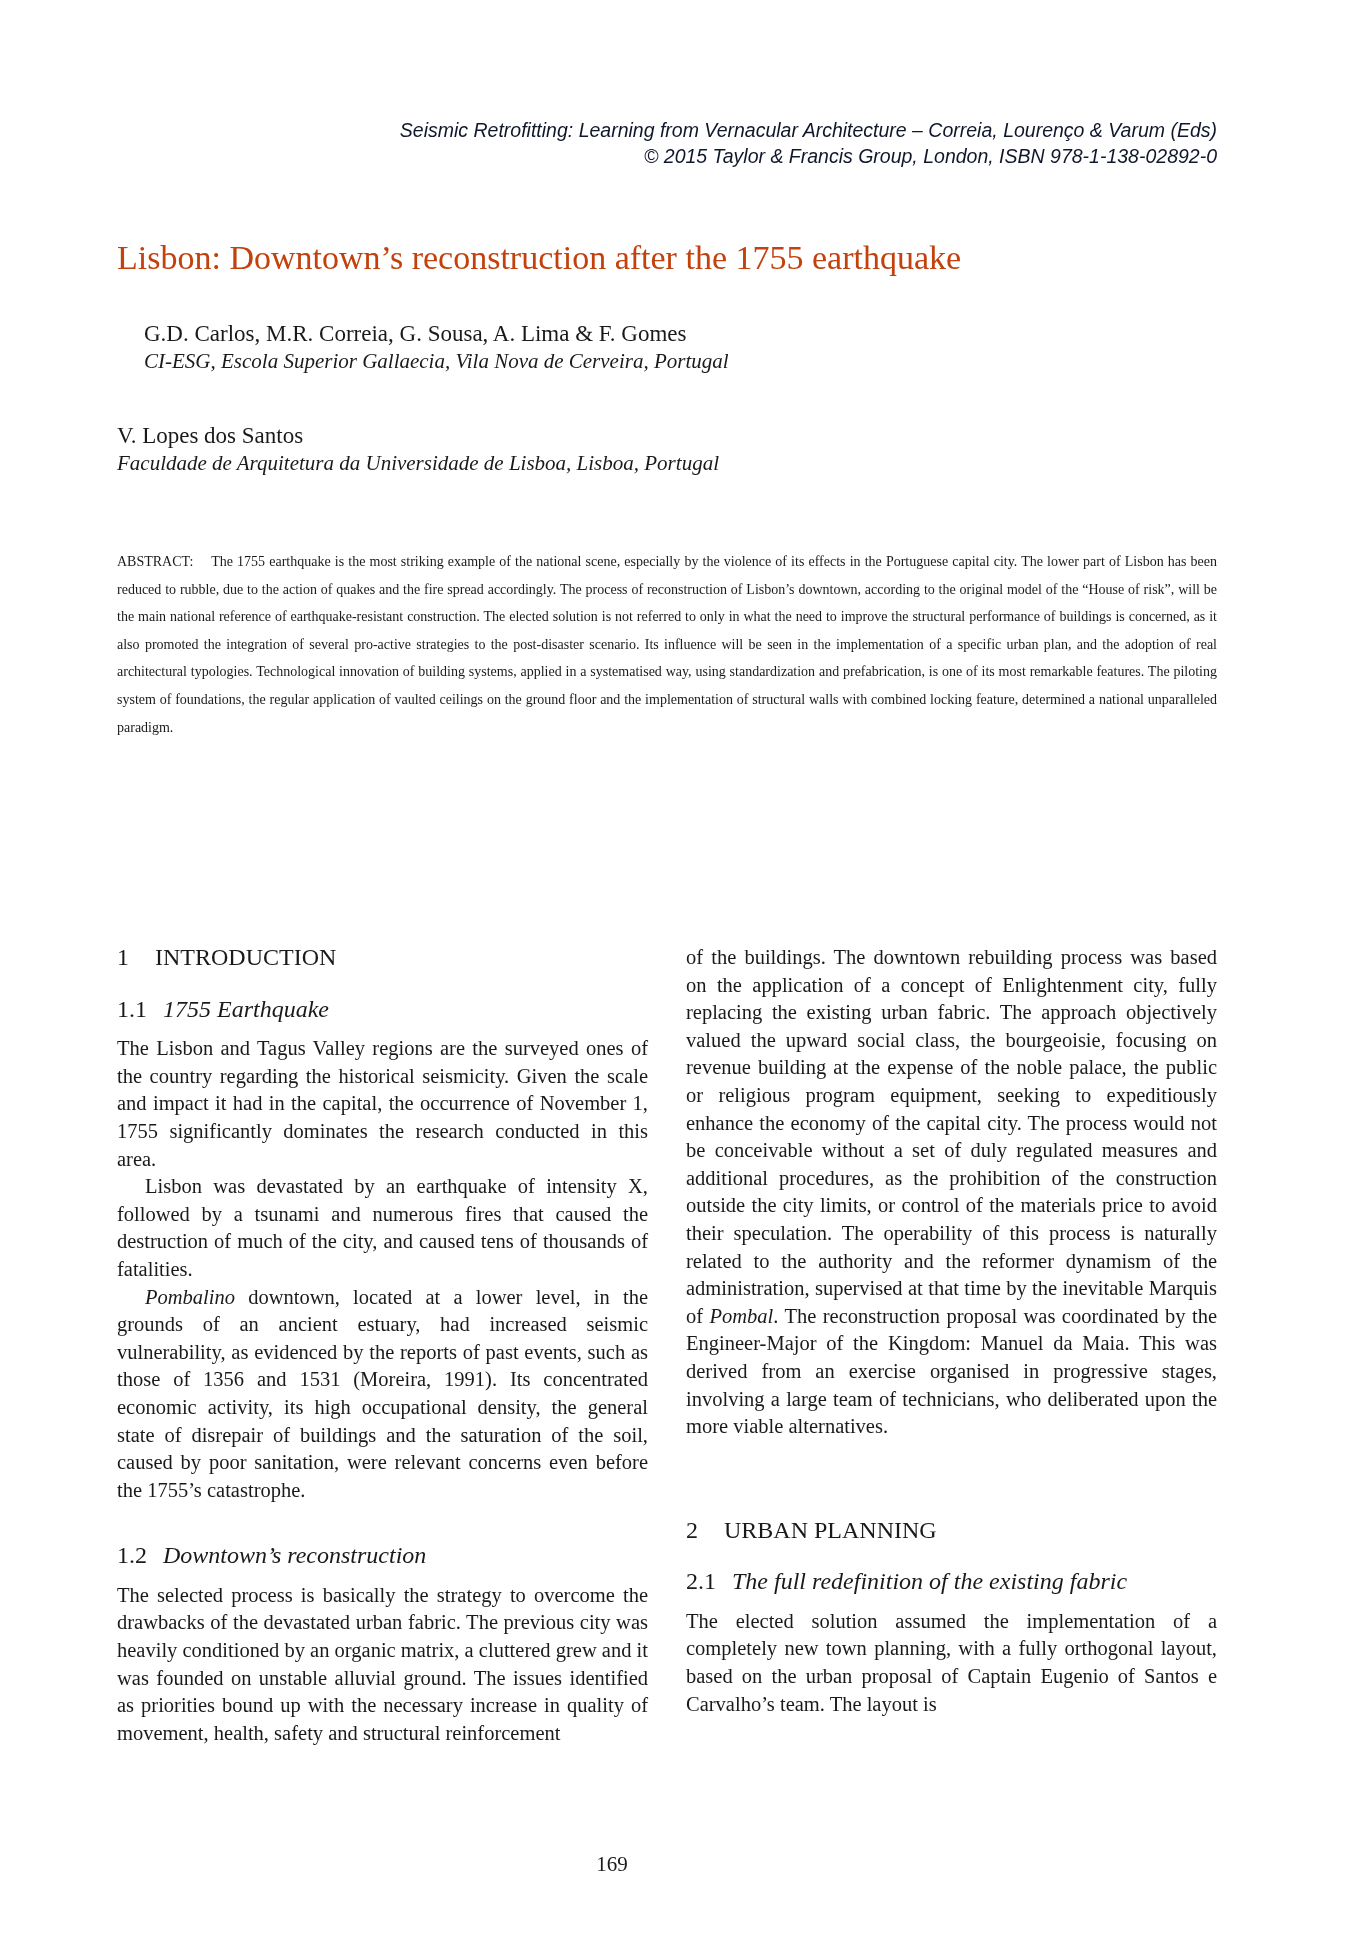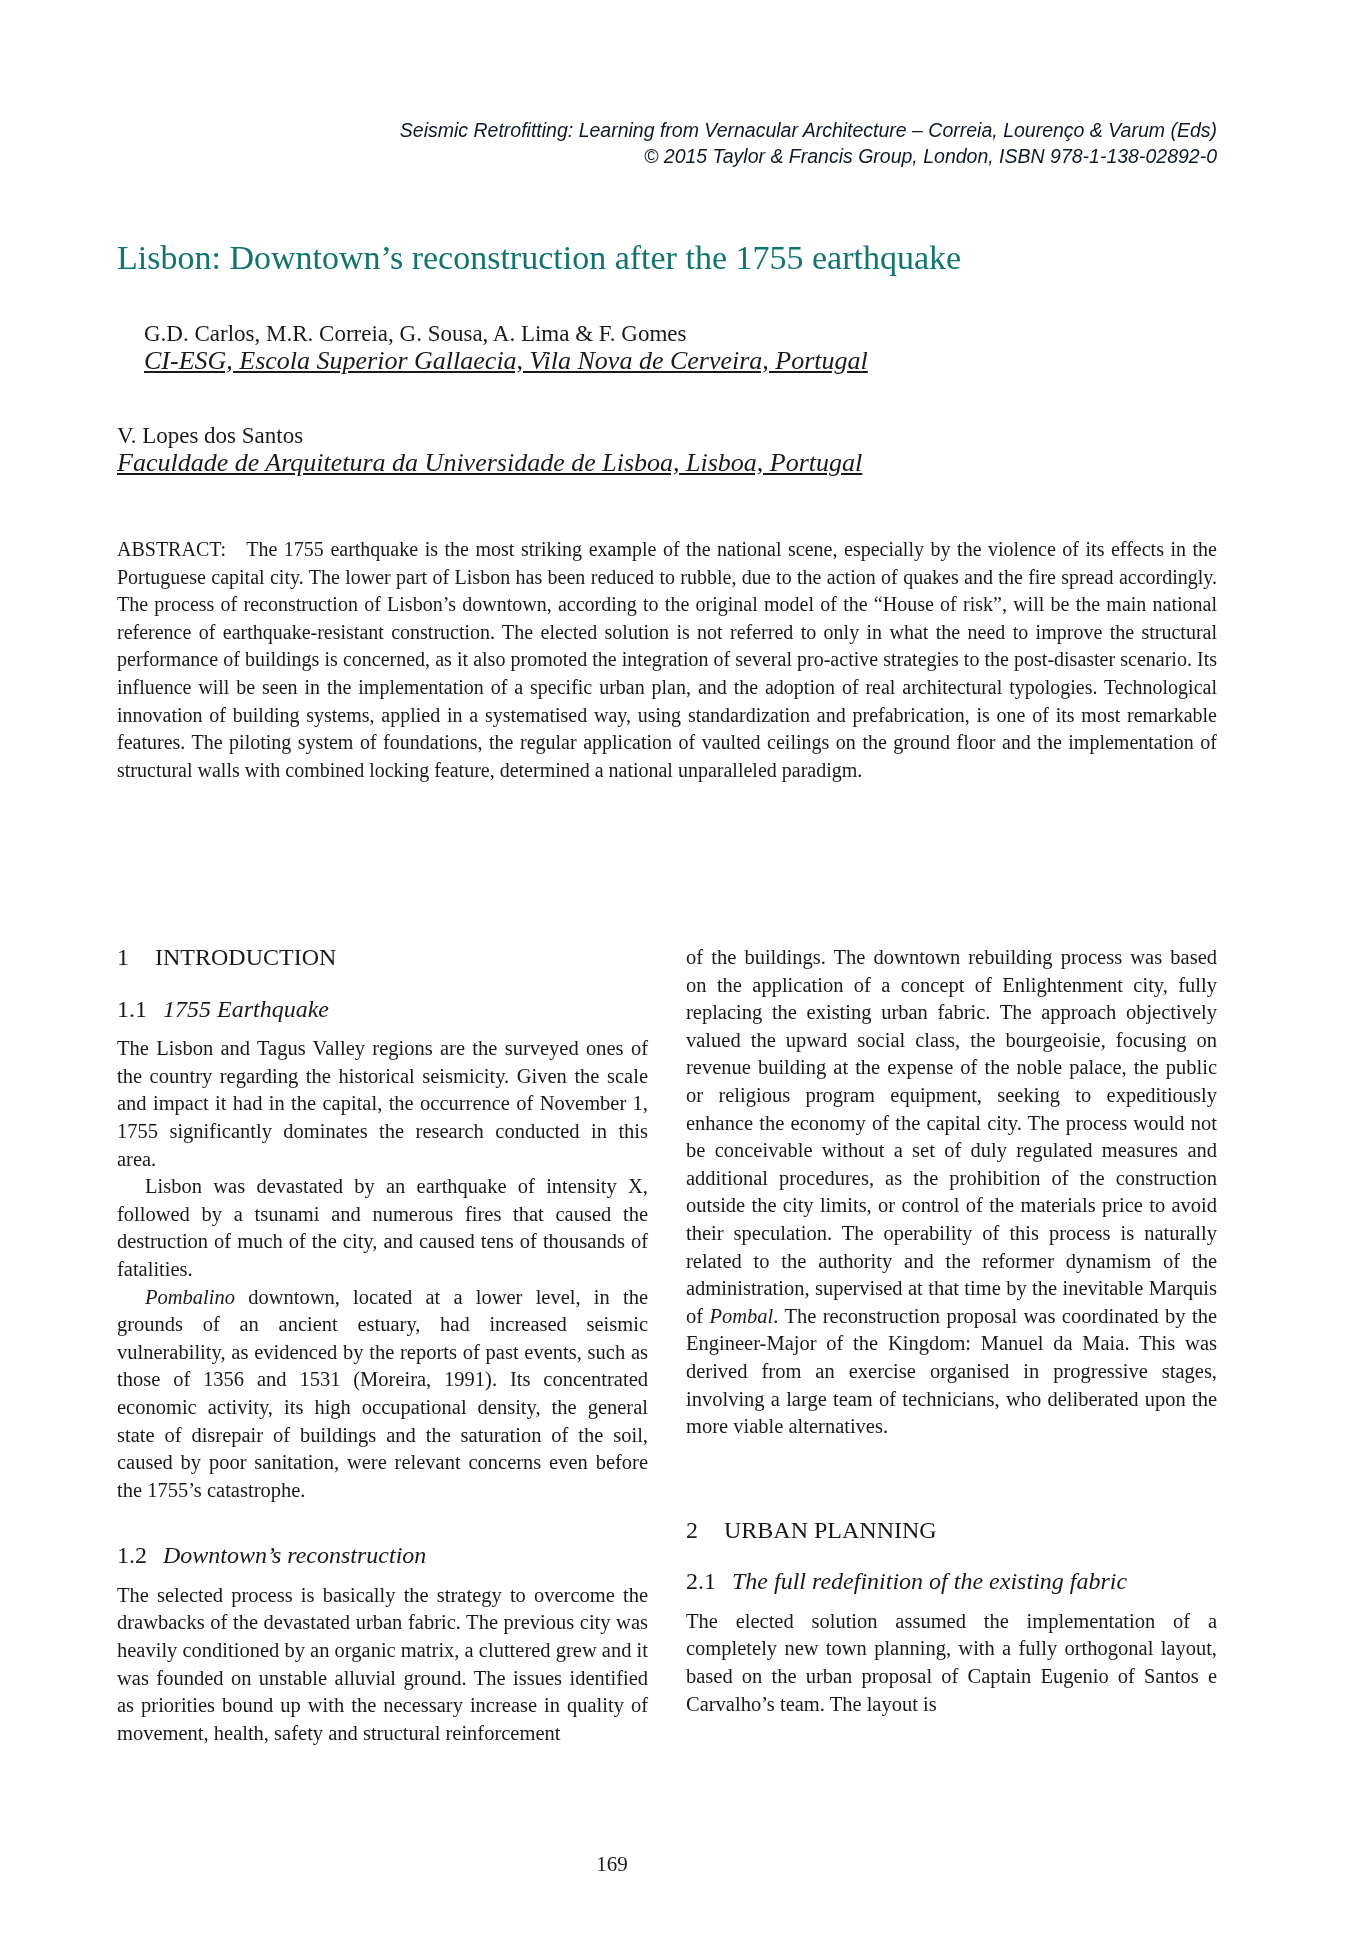--- a/index.html
+++ b/index.html
@@ -2,26 +2,26 @@
 <html><head>
   <meta charset="utf-8">
   <style>
     html, body { margin: 0; padding: 0; background: #ffffff; }
     body { width: 1361px; height: 1944px; position: relative; overflow: hidden; color: #1a1a1a; }
     .serif { font-family: "Liberation Serif", "DejaVu Serif", serif; }
     .sans { font-family: "Liberation Sans", "DejaVu Sans", sans-serif; }
     .abs { position: absolute; }
 
     .header { left: 180px; top: 117px; width: 1037px; text-align: right; font-style: italic; font-size: 19.5px; line-height: 26px; color: #0f172a; }
-    .title { left: 117px; top: 238px; font-size: 34px; line-height: 40px; color: #0f766e; }
+    .title { left: 117px; top: 238px; font-size: 34px; line-height: 40px; color: #c2410c; }
     .authors { left: 117px; top: 320px; font-size: 23px; line-height: 28px; margin-left: 27px; }
-    .affil { font-size: 26px; font-style: italic; line-height: 26px; text-decoration: underline; }
+    .affil { font-size: 21px; font-style: italic; line-height: 26px; }
     .authors2 { left: 117px; top: 422px; font-size: 23px; line-height: 28px; }
 
-    .abstract { left: 117px; top: 536px; width: 1100px; font-size: 20px; line-height: 27.6px; text-align: justify; }
+    .abstract { left: 117px; top: 548px; width: 1100px; font-size: 14px; line-height: 27.6px; text-align: justify; }
     .abstract-label { margin-right: 14px; }
 
     .col { position: absolute; width: 531px; font-size: 20.5px; line-height: 27.6px; }
     .col-left { left: 117px; top: 944px; }
     .col-right { left: 686px; top: 944px; }
     .sec { font-size: 24px; line-height: 27.6px; }
     .sec-num { display: inline-block; width: 38px; }
     .subsec-num { display: inline-block; width: 46px; }
     .subsec-title { font-style: italic; }
     p { margin: 0; text-align: justify; }

